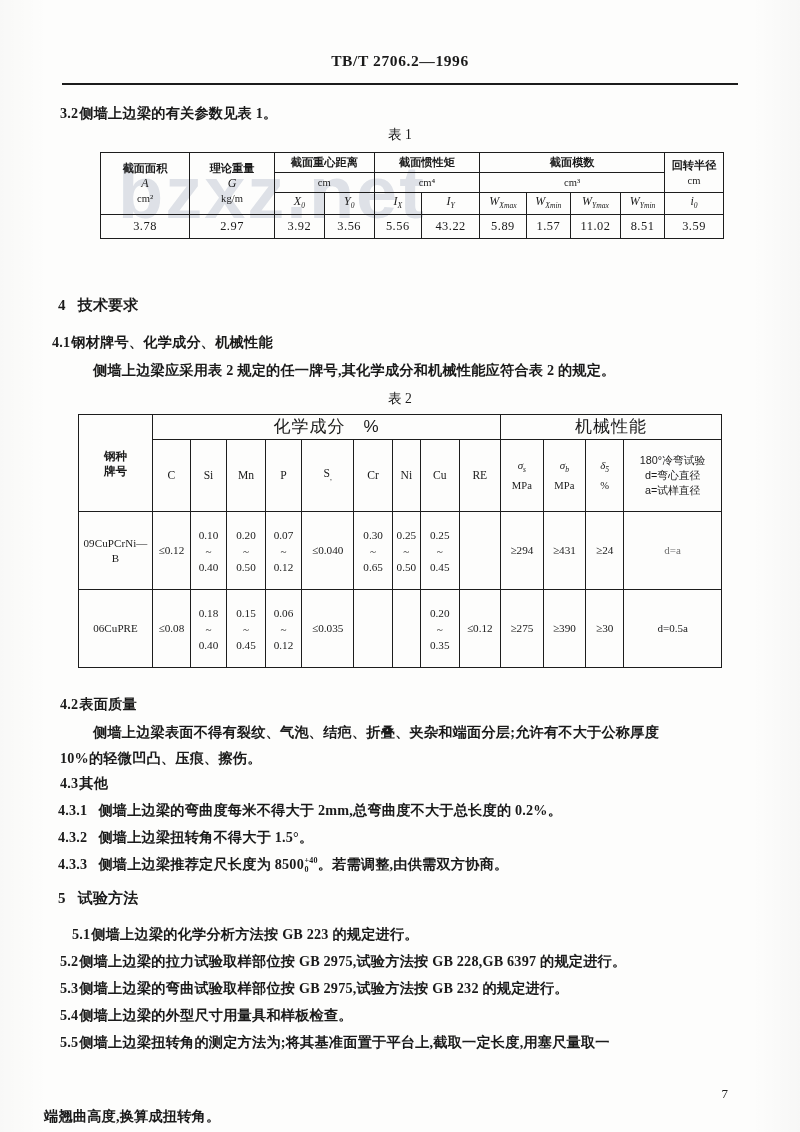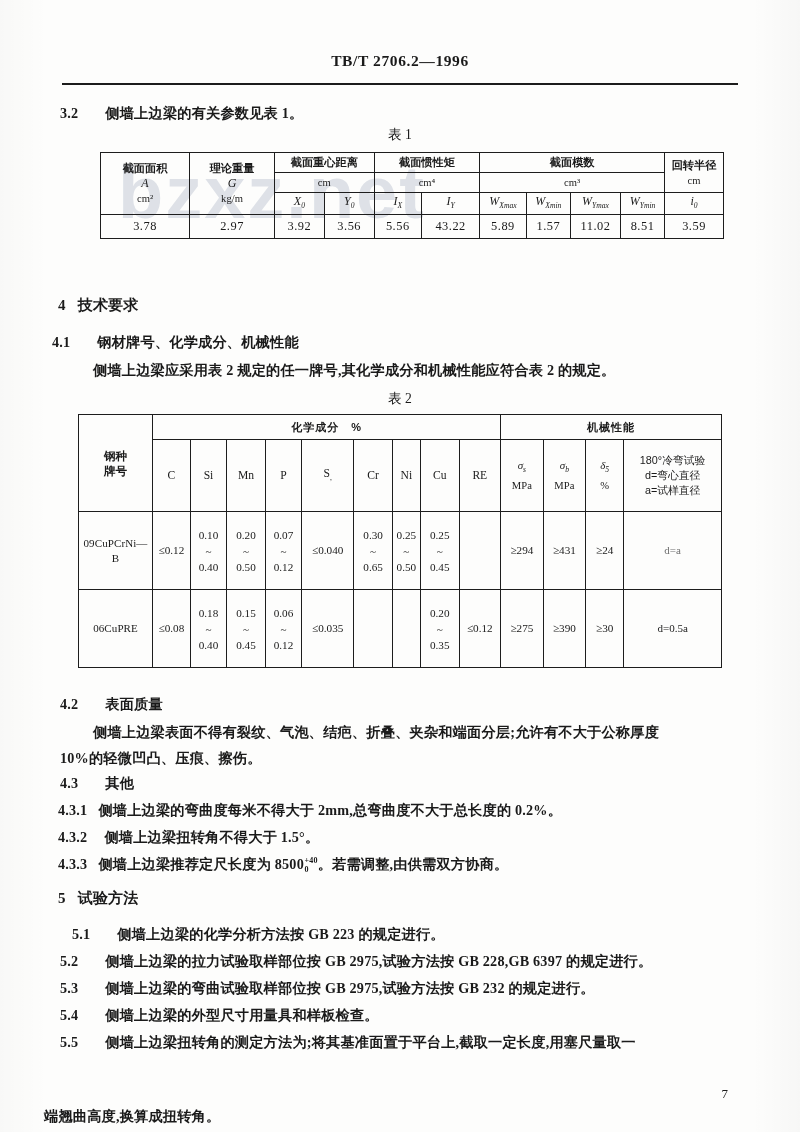--- a/index.html
+++ b/index.html
@@ -76,21 +76,21 @@
 
   
   .para {
     position: absolute;
     font-size: 14.2px;
     line-height: 20px;
     letter-spacing: .2px;
     white-space: nowrap;
   }
   .bold { font-weight: bold; }
-  .num { margin-right: 27px; }
+  .num { margin-right: 1px; }
   .numwide { margin-right: 12px; }
   .cap {
     position: absolute;
     text-align: center;
     font-size: 13.6px;
   }
 
   
   table {
     border-collapse: collapse;
@@ -116,21 +116,21 @@
   #table1 .hdr-cn { font-family: "Liberation Sans", sans-serif; font-weight: bold; font-size: 11.2px; }
   #table1 .sym { font-style: italic; font-size: 12px; }
   #table1 .val { font-size: 12.4px; letter-spacing: .5px; }
 
   #table2 {
     left: 78px;
     top: 414px;
     width: 644px;
   }
   #table2 td { height: 15px; }
-  #table2 .grp { font-family: "Liberation Sans", sans-serif; font-weight: bold; font-size: 11px; letter-spacing: 1px; }
+  #table2 .grp { font-family: "Liberation Sans", sans-serif; font-weight: normal; font-size: 17px; letter-spacing: 1px; }
   #table2 .cn { font-family: "Liberation Sans", sans-serif; font-weight: bold; font-size: 11.6px; }
   #table2 .el { font-size: 11.6px; }
   #table2 .sym { font-style: italic; font-size: 11px; }
   #table2 .unit { font-size: 10.6px; }
   #table2 .bendnote {
     font-family: "Liberation Sans", sans-serif;
     font-size: 10.8px;
     line-height: 15px;
     white-space: nowrap;
   }
@@ -377,21 +377,21 @@
 
     <div class="para bold" style="left:60px; top:773px;">
       <span class="num">4.3</span><span>其他</span>
     </div>
 
     <div class="para bold" style="left:58px; top:800px;">
       <span style="margin-right:11px;">4.3.1</span><span>侧墙上边梁的弯曲度每米不得大于 2mm,总弯曲度不大于总长度的 0.2%。</span>
     </div>
 
     <div class="para bold" style="left:58px; top:827px;">
-      <span style="margin-right:17px;">4.3.2</span><span>侧墙上边梁扭转角不得大于 1.5°。</span>
+      <span style="margin-right:11px;">4.3.2</span><span>侧墙上边梁扭转角不得大于 1.5°。</span>
     </div>
 
     <div class="para bold" style="left:58px; top:854px;">
       <span style="margin-right:11px;">4.3.3</span><span>侧墙上边梁推荐定尺长度为 </span><span>8500</span><span class="frac"><span>+40</span><span>0</span></span><span>。若需调整,由供需双方协商。</span>
     </div>
 
     <div class="para bold" style="left:58px; top:888px; font-size:15px;">
       <span class="numwide">5</span><span>试验方法</span>
     </div>
 

